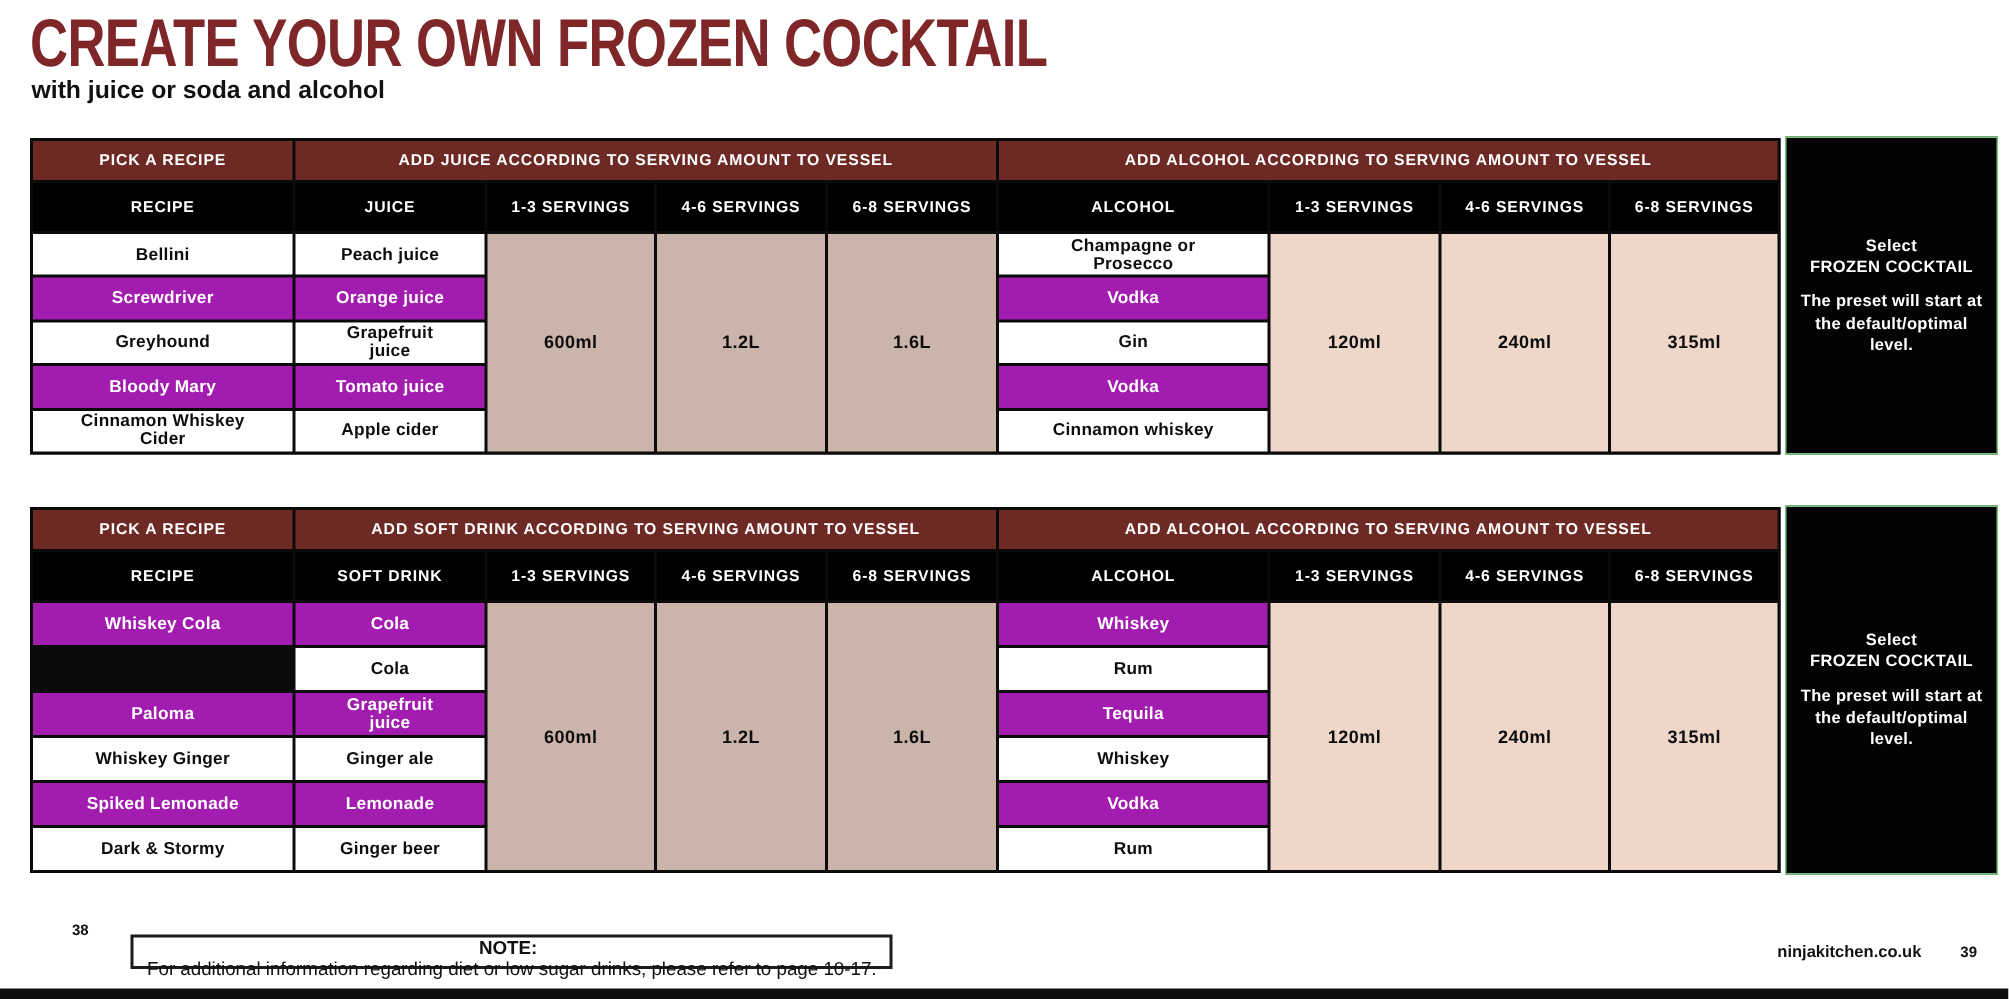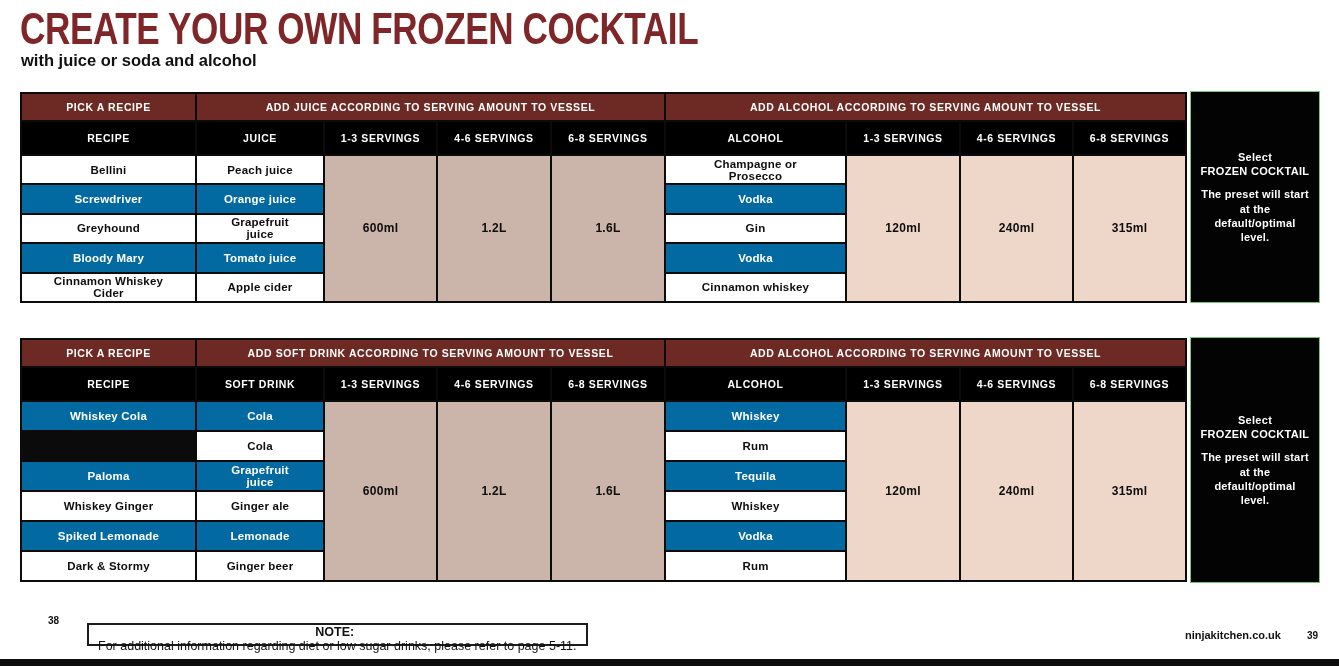--- a/index.html
+++ b/index.html
@@ -24,27 +24,27 @@
   }
   .t1{top:92px;height:207px;grid-template-rows:26px 32px repeat(5,1fr);}
   .t2{top:338px;height:240px;grid-template-rows:26px 32px repeat(6,1fr);}
   .cell{
     display:flex;align-items:center;justify-content:center;text-align:center;
     font-weight:bold;overflow:hidden;
   }
   .hdr{background:#6d2923;color:#fff;font-size:10.5px;letter-spacing:0.6px;}
   .colhdr{background:#000;color:#fff;font-size:10.5px;letter-spacing:0.6px;}
   .rcell{background:#fff;color:#0d0d0d;font-size:11.5px;letter-spacing:0.2px;padding:0 20px;}
-  .rcell.dark{background:#0369a1;color:#fff;}
+  .rcell.dark{background:#a21caf;color:#fff;}
   .amt{font-size:12px;color:#0d0d0d;letter-spacing:0.3px;}
   .amt-mixer{background:#cbb4aa;}
   .amt-alc{background:#eed7c9;}
   
   .callout{
-    position:absolute;left:1190px;width:130px;background:#030303;
+    position:absolute;left:1190px;width:142px;background:#030303;
     border:1px solid #74c578;color:#fff;display:flex;flex-direction:column;
     justify-content:center;text-align:center;box-sizing:border-box;padding:0 8px;
   }
   .callout.c1{top:91px;height:212px;}
   .callout.c2{top:337px;height:246px;}
   .callout .ct{font-size:11px;font-weight:bold;line-height:1.3;letter-spacing:0.3px;}
   .callout .cb{font-size:11px;font-weight:bold;line-height:1.3;margin-top:9px;letter-spacing:0.2px;}
   
   .pg-left{position:absolute;left:48px;top:615px;font-size:10px;font-weight:bold;color:#111;}
   .note-box{
@@ -167,21 +167,21 @@
     <span>Select</span><br>
     <span>FROZEN COCKTAIL</span>
   </div>
   <div class="cb">The preset will start at the default/optimal level.</div>
 </div>
 
 <div class="pg-left">38</div>
 
 <div class="note-box">
   <b>NOTE:</b>
-  <span>For additional information regarding diet or low sugar drinks, please refer to page 5-11.</span>
+  <span>For additional information regarding diet or low sugar drinks, please refer to page 10-17.</span>
 </div>
 
 <div class="footer-right">
   <span>ninjakitchen.co.uk</span>
   <span class="pg">39</span>
 </div>
 
 <div class="bottom-bar"></div>
 
 </body></html>

